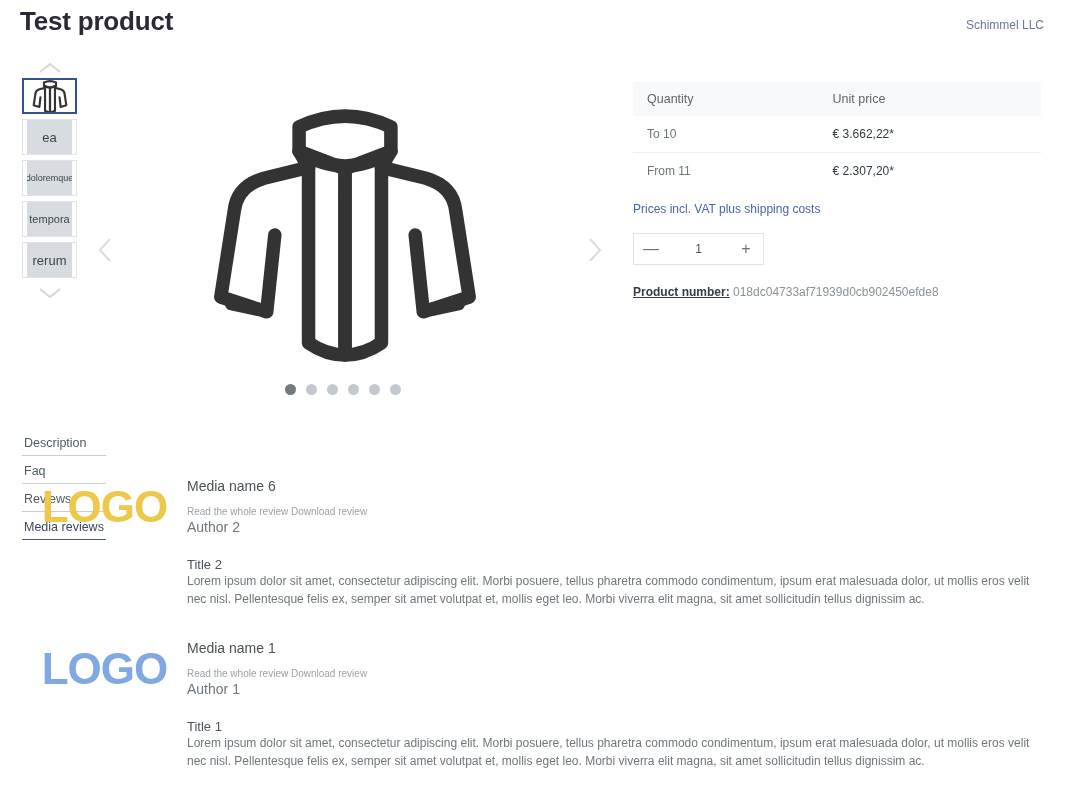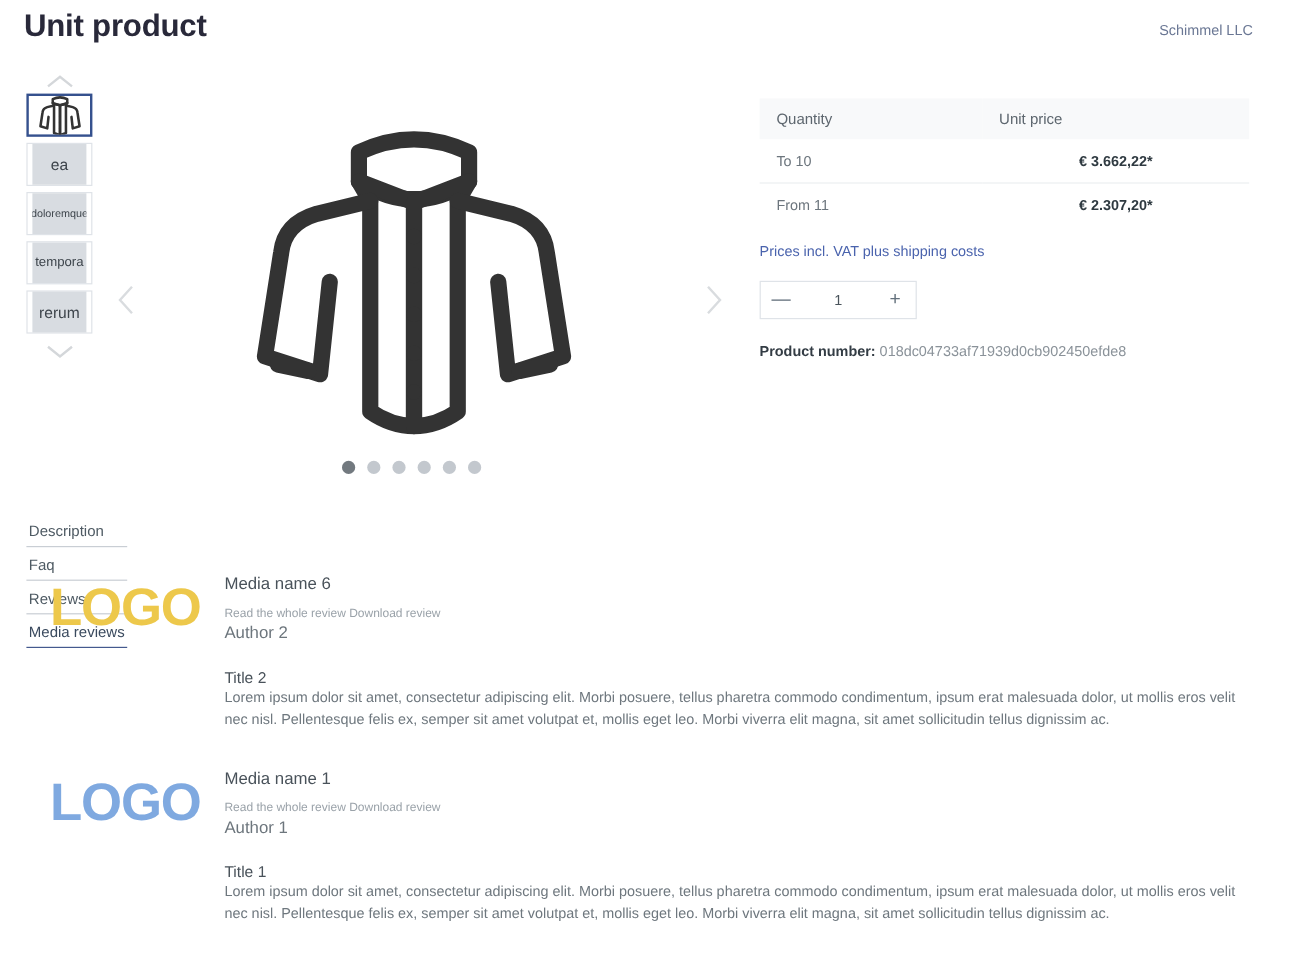--- a/index.html
+++ b/index.html
@@ -126,21 +126,21 @@
     padding: 10px 14px;
     font-size: 12.5px;
   }
   table.price-table td {
     padding: 11px 14px;
     border-top: 1px solid #eceef0;
     font-size: 12px;
   }
   table.price-table tr:first-child td { border-top: none; }
   td.qty { color: #6c757d; }
-  td.price { font-weight: bold; color: #2f3a41; text-align: center; }
+  td.price { font-weight: normal; color: #2f3a41; }
   .vat-link {
     display: inline-block;
     margin-top: 13px;
     font-size: 12px;
     color: #4a63ad;
     text-decoration: none;
     cursor: pointer;
   }
   .cart-row {
     display: flex;
@@ -178,21 +178,21 @@
     font-size: 13px;
     font-weight: bold;
     cursor: pointer;
     font-family: "Liberation Sans", sans-serif;
   }
   .product-number {
     margin-top: 20px;
     font-size: 12px;
     color: #8a9299;
   }
-  .product-number b { color: #333c44; }
+  .product-number b { color: #333c44; text-decoration: underline; }
 
   
   .tabs {
     position: absolute;
     left: 22px; top: 436px;
     display: flex;
     gap: 8px;
     font-size: 12.5px;
     flex-direction: column;
   }
@@ -255,21 +255,21 @@
     color: #6e777e;
     max-width: 852px;
   }
 </style>
 </head>
 <body>
 
 <div class="page">
 
   <div class="header">
-    <div class="product-title">Unit product</div>
+    <div class="product-title">Test product</div>
     <div class="manufacturer">Schimmel LLC</div>
   </div>
 
   <div class="thumbs">
     <div class="thumb-arrow">
       <svg width="22" height="12" viewBox="0 0 22 12">
           <polyline points="1,10 11,2 21,10" fill="none" stroke="#d4d7da" stroke-width="2"></polyline>
         </svg>
     </div>
 

